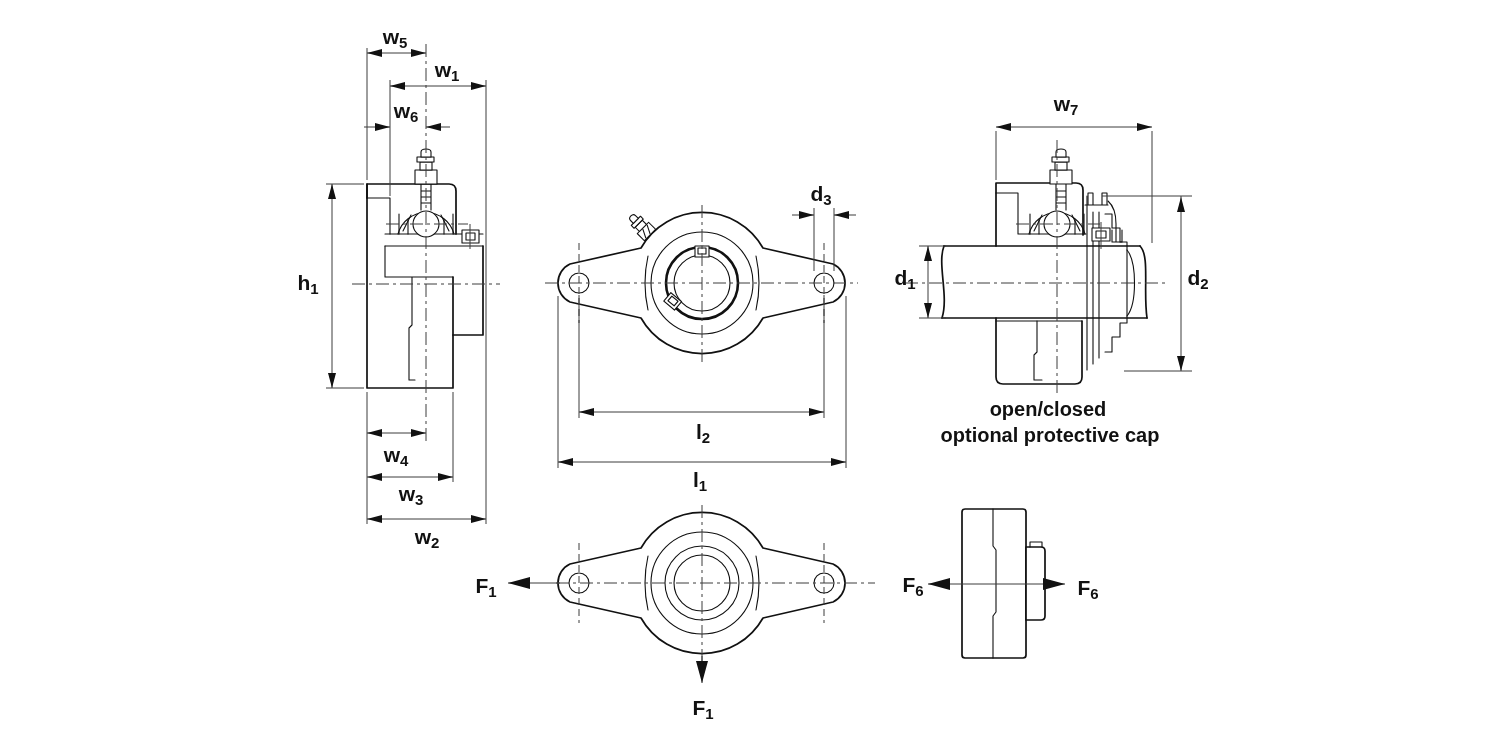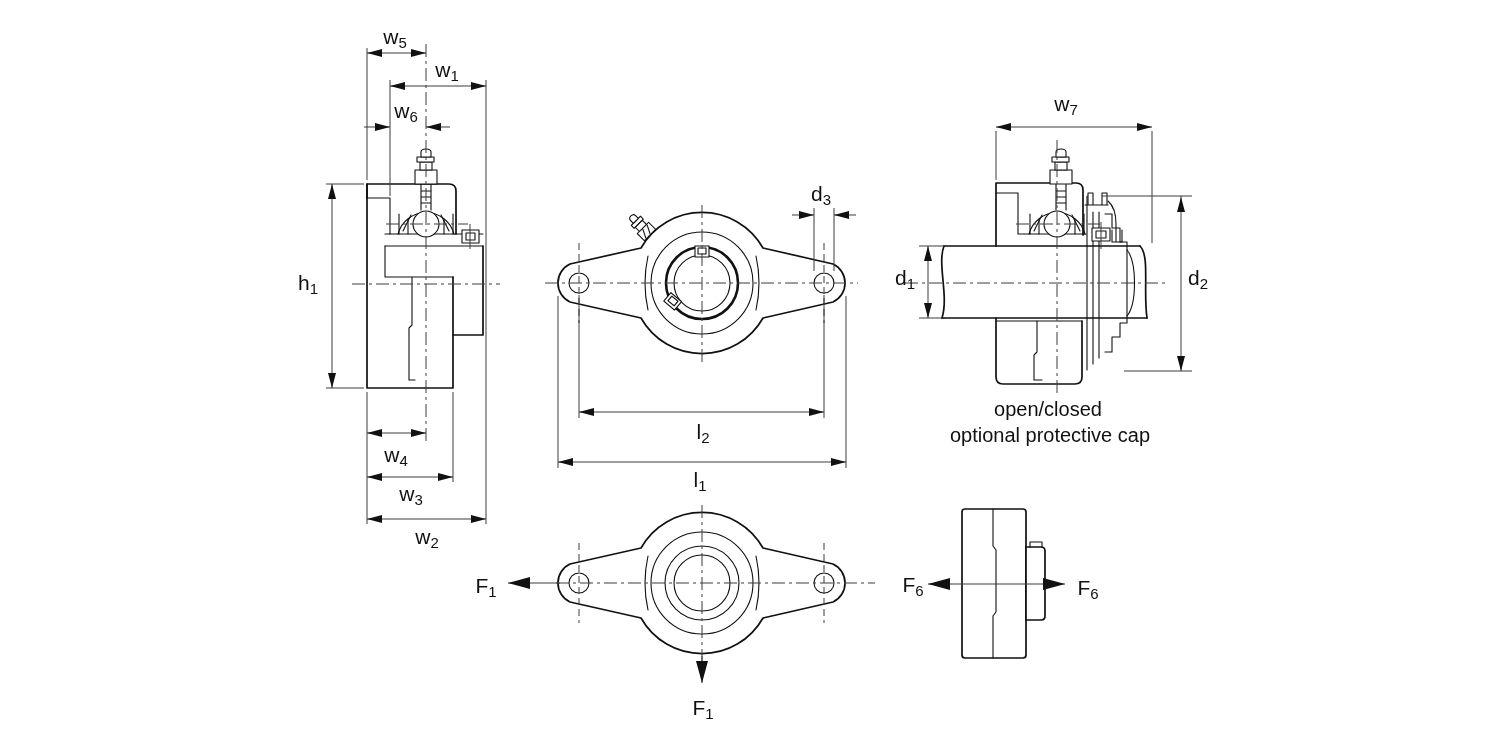--- a/index.html
+++ b/index.html
@@ -2,21 +2,21 @@
 <html style="--line: #111111; --thin: #3c3c3c; --bg: #ffffff;"><head>
 <meta charset="utf-8">
 <style>
   :root{
     --line:#111111;
     --thin:#3c3c3c;
     --bg:#ffffff;
   }
   html,body{margin:0;padding:0;background:var(--bg);}
   .stage{position:relative;width:1500px;height:750px;background:var(--bg);overflow:hidden;
-         font-family:"Liberation Sans", sans-serif;}
+         font-family:"Liberation Sans", sans-serif;font-weight:bold;}
   svg{display:block;}
   .s-main{stroke:var(--line);stroke-width:1.7;fill:none;stroke-linejoin:round;stroke-linecap:round;}
   .s-det{stroke:var(--line);stroke-width:1.1;fill:none;stroke-linejoin:round;stroke-linecap:round;}
   .s-bold{stroke:var(--line);stroke-width:2.6;fill:none;}
   .s-thin{stroke:var(--thin);stroke-width:1;fill:none;}
   .s-center{stroke:var(--thin);stroke-width:1;fill:none;stroke-dasharray:13 4 3 4;}
   .s-dash{stroke:var(--thin);stroke-width:1;fill:none;stroke-dasharray:7 4;}
   .fill-white{fill:#ffffff;}
   .arrow{fill:var(--line);stroke:none;}
   text{fill:var(--line);font-family:"Liberation Sans", sans-serif;font-size:21px;

